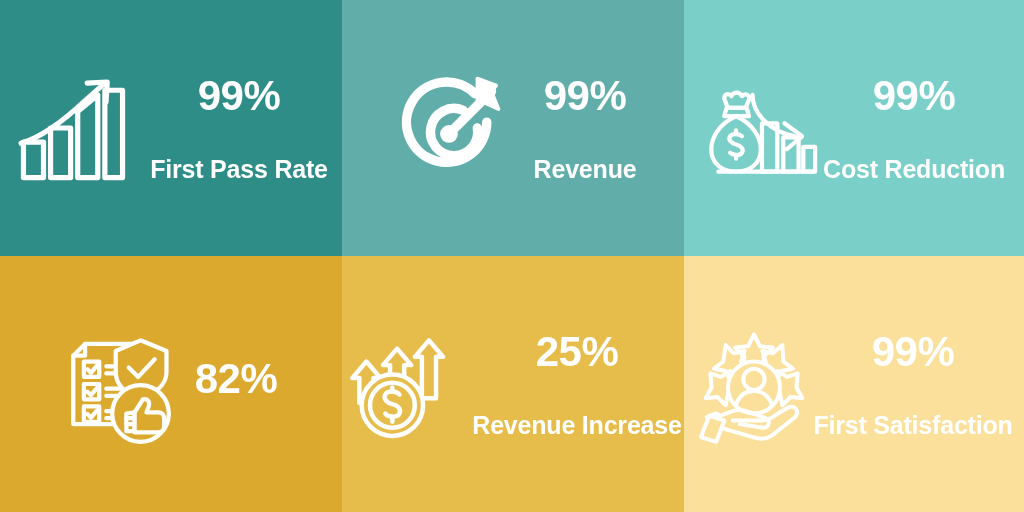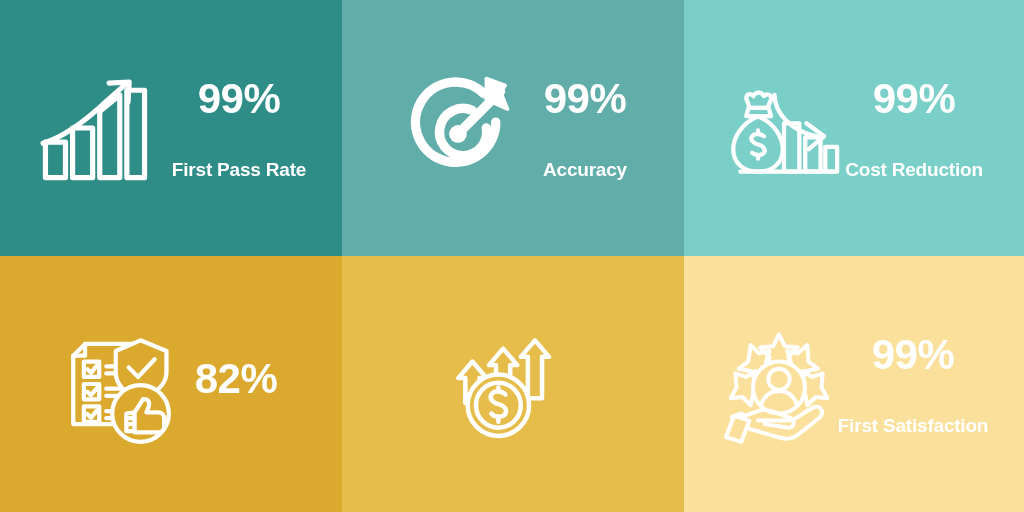--- a/index.html
+++ b/index.html
@@ -53,21 +53,21 @@
     gap: 29px;
   }
   .stat-value {
     font-size: 42px;
     font-weight: 700;
     letter-spacing: -0.5px;
     margin-bottom: 11px;
     white-space: nowrap;
   }
   .stat-label {
-    font-size: 19px;
+    font-size: 25px;
     font-weight: 700;
     letter-spacing: -0.2px;
     white-space: nowrap;
   }
   
   .cell-1 .text-wrap { margin-left: 10px; }
   .cell-2 .text-wrap { margin-left: 18px; }
   .cell-3 .icon-wrap { margin-right: 2px; }
   .cell-4 .text-wrap { margin-left: 4px; }
   .cell-5 .text-wrap { margin-left: 2px; }
@@ -101,21 +101,21 @@
       <svg viewBox="0 0 100 100" fill="none" stroke="#ffffff" stroke-width="8" stroke-linecap="round" stroke-linejoin="round">
         <path d="M72 21 A34 34 0 1 0 82 45"></path>
         <path d="M62 35 A20 20 0 1 0 74 50"></path>
         <circle cx="50" cy="55" r="7.5" fill="#ffffff" stroke="none"></circle>
         <path d="M50 55 L86 19" stroke-width="8"></path>
         <path d="M74 8 L90 14 L86 19 L92 34 L74 26 Z" fill="#ffffff" stroke="#ffffff" stroke-width="3"></path>
       </svg>
     </div>
     <div class="text-wrap">
       <div class="stat-value">99%</div>
-      <div class="stat-label">Accuracy</div>
+      <div class="stat-label">Revenue</div>
     </div>
   </div>
 
   <div class="cell cell-3" style="background:#7ACFC8">
     <div class="icon-wrap">
       <svg viewBox="0 0 100 100" fill="none" stroke="#ffffff" stroke-width="3.6" stroke-linecap="round" stroke-linejoin="round">
         <path d="M18 25 C18 21 22 20 24 23 C26 19 31 19 33 23 C36 20 40 22 39 26 L36 33 L21 33 Z"></path>
         <path d="M20 33 L37 33 L39 40 L18 40 Z"></path>
         <path d="M28 40 C14 46 7 58 7 68 C7 80 16 87 28 87 C40 87 49 80 49 68 C49 58 42 46 28 40 Z"></path>
         <path d="M33 57 C31 55 25 54 23 57 C21 60 24 63 28 64 C32 65 35 68 33 71 C31 74 25 73 23 71"></path>
@@ -167,20 +167,24 @@
       <svg viewBox="0 0 100 100" fill="none" stroke="#ffffff" stroke-width="3.8" stroke-linecap="round" stroke-linejoin="round">
         <path d="M7 45 L19 31 L31 45 H25 V66 H13 V45 Z"></path>
         <path d="M33 34 L45 20 L57 34 H51 V64 H39 V34 Z"></path>
         <path d="M60 27 L72 13 L84 27 H78 V62 H66 V27 Z"></path>
         <circle cx="41" cy="68" r="26" fill="#E6BC4A"></circle>
         <circle cx="41" cy="68" r="19"></circle>
         <path d="M47 59 C45 56 37 55 35 59 C33 63 37 66 41 67 C45 68 49 71 47 75 C45 79 37 78 35 75"></path>
         <path d="M41 53 V56 M41 79 V82"></path>
       </svg>
     </div>
+    <div class="text-wrap">
+      <div class="stat-value">25%</div>
+      <div class="stat-label">Revenue Increase</div>
+    </div>
   </div>
 
   <div class="cell cell-6" style="background:#FAE09B">
     <div class="icon-wrap">
       <svg viewBox="0 0 100 100" fill="none" stroke="#ffffff" stroke-width="3.4" stroke-linecap="round" stroke-linejoin="round">
         <path d="M50 8 L55 18 L66 19 L58 27 L60 38 L50 33 L40 38 L42 27 L34 19 L45 18 Z"></path>
         <path d="M26 17 L33 24 L42 22 L39 31 L45 39 L35 40 L30 48 L26 39 L16 37 L24 31 Z"></path>
         <path d="M74 17 L66 24 L57 22 L60 31 L54 39 L64 40 L69 48 L73 39 L83 37 L75 31 Z"></path>
         <path d="M13 41 L22 44 L30 39 L30 49 L38 55 L28 58 L26 68 L19 61 L9 62 L14 53 Z"></path>
         <path d="M87 41 L78 44 L70 39 L70 49 L62 55 L72 58 L74 68 L81 61 L91 62 L86 53 Z"></path>

